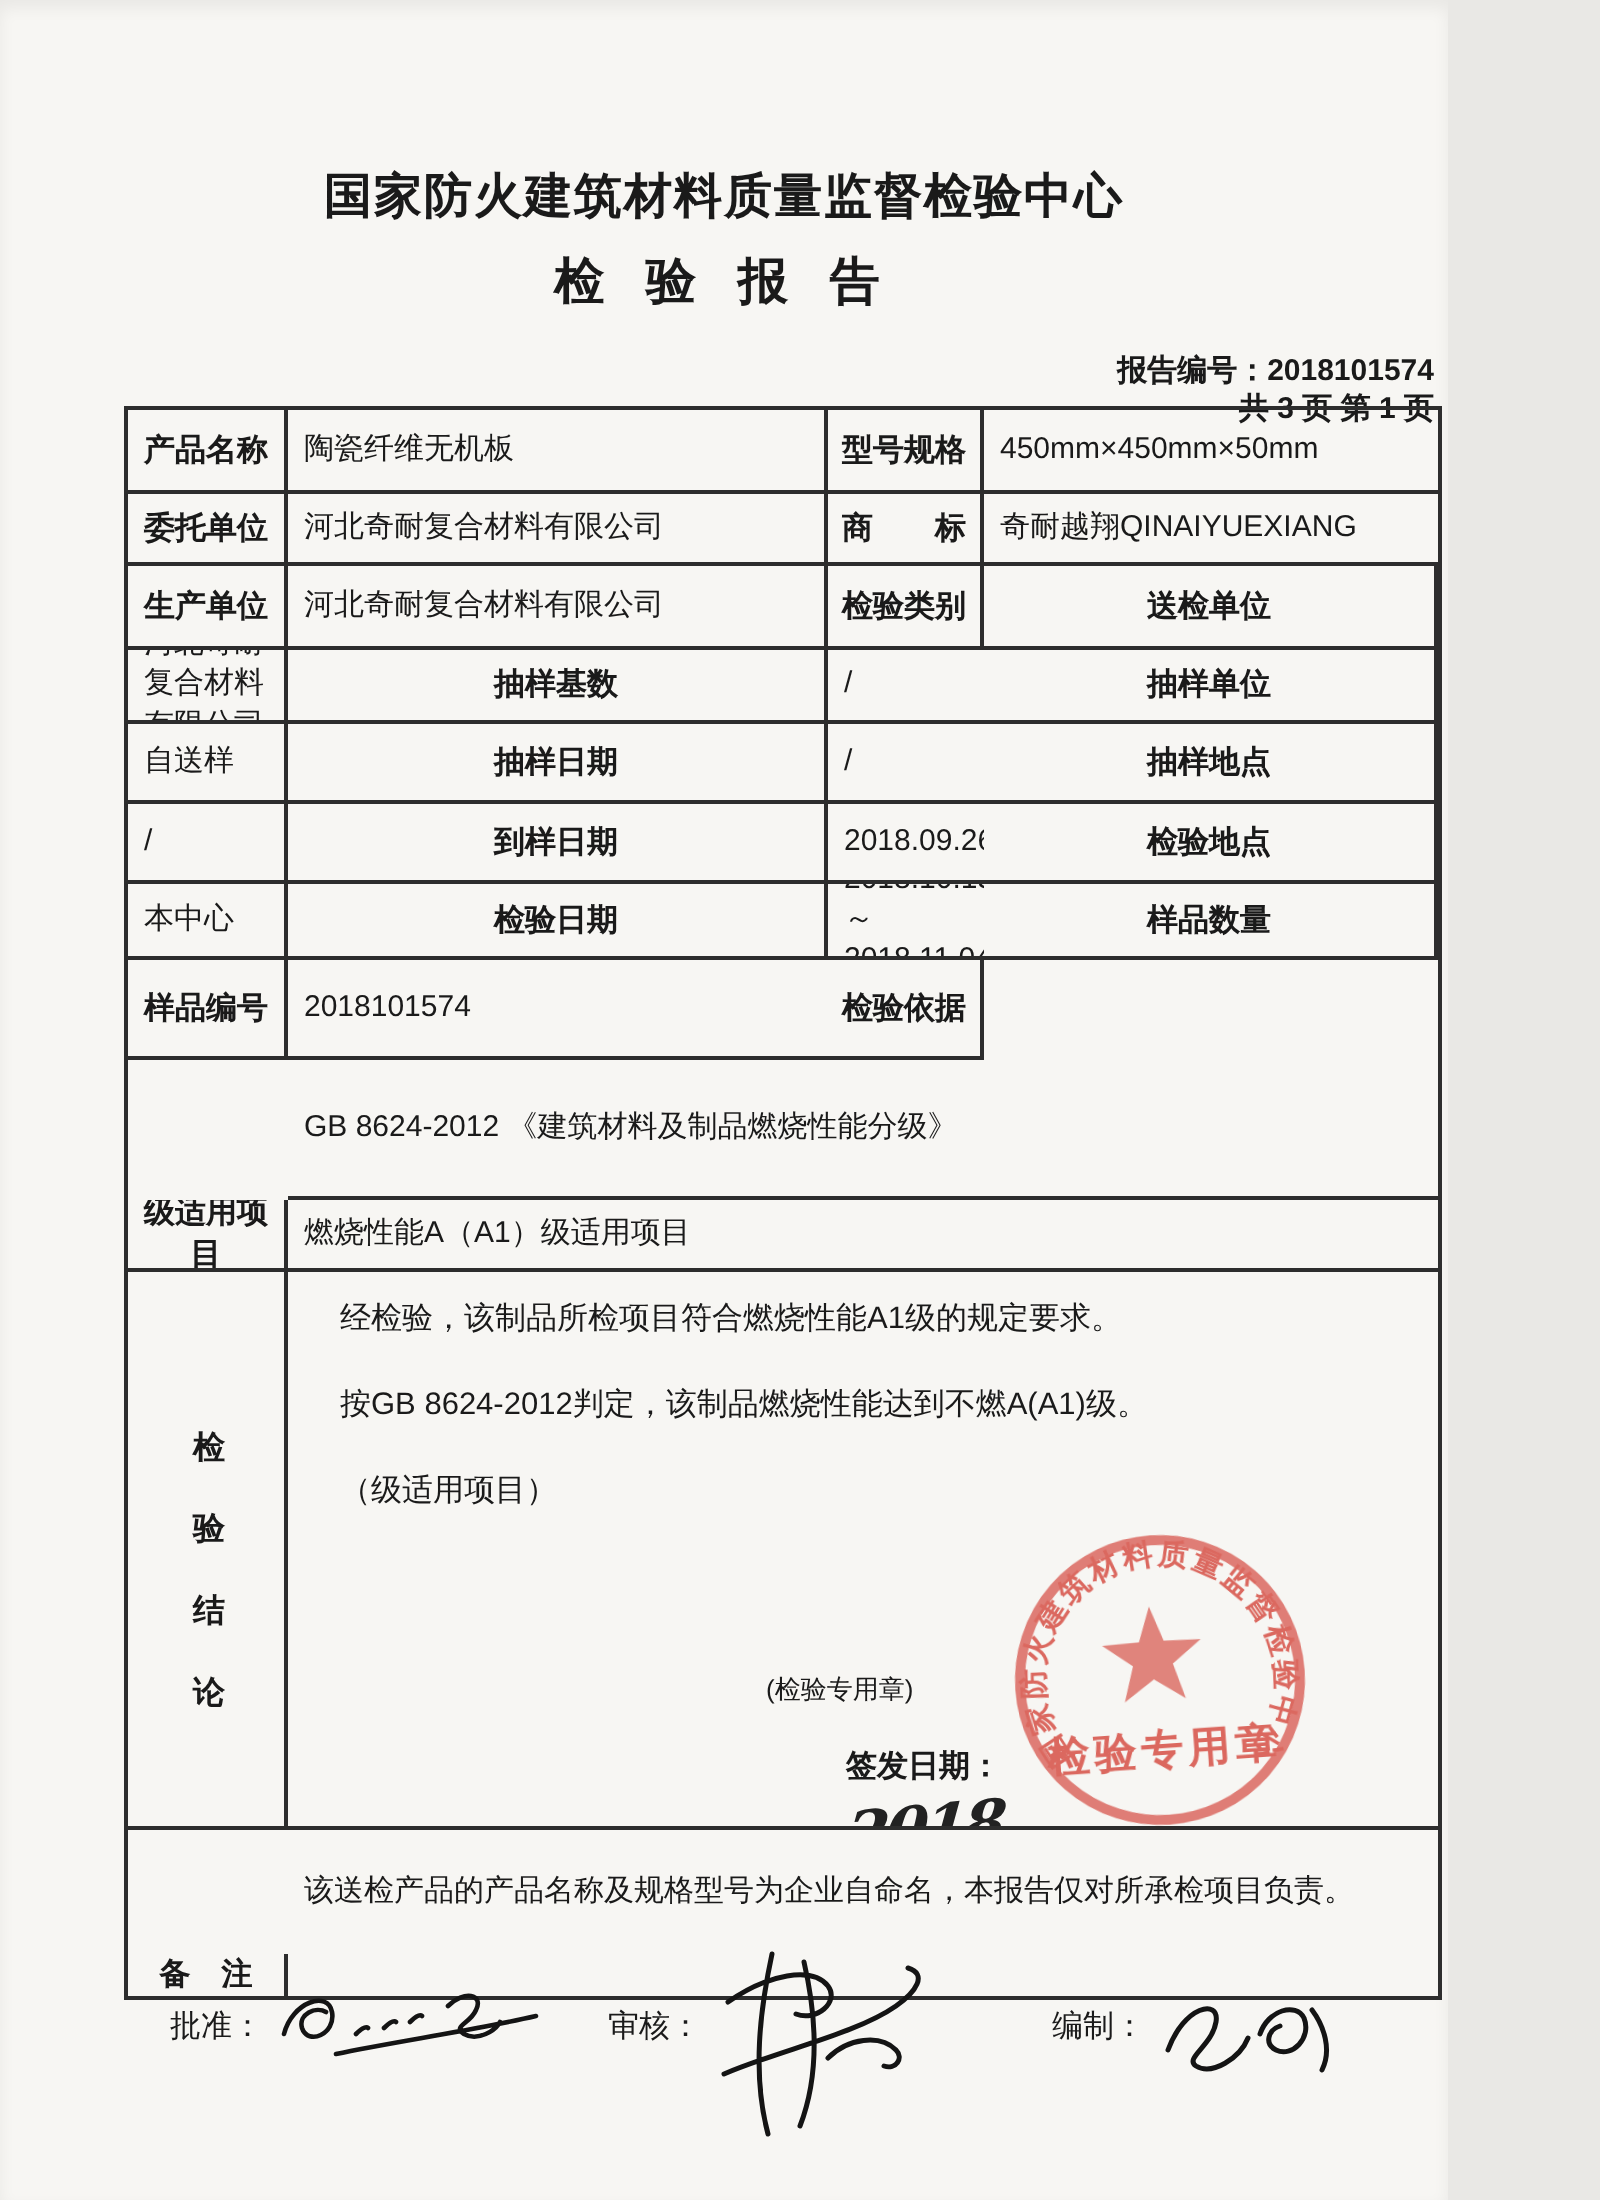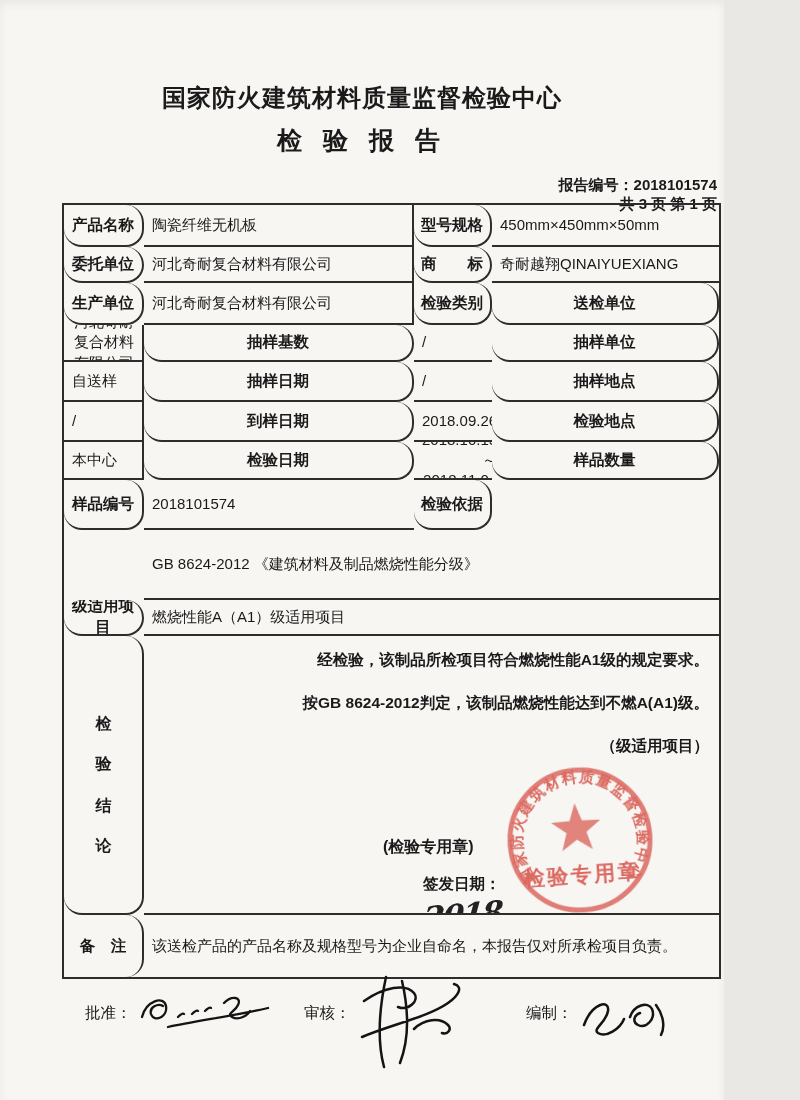--- a/index.html
+++ b/index.html
@@ -43,37 +43,37 @@
     box-sizing:content-box;
   }
   .cell{
     border-right:2px solid var(--line);
     border-bottom:2px solid var(--line);
     box-sizing:border-box;
     display:flex;align-items:center;
     font-size:15px;font-weight:500;
     overflow:hidden;
   }
-  .cell.label{justify-content:center;font-weight:600;font-size:15.5px;padding:0 2px;text-align:center;border-radius:18px;}
-  .cell.value{padding:16px 8px;line-height:1.35;text-align:right;}
+  .cell.label{justify-content:center;font-weight:600;font-size:15.5px;padding:0 2px;text-align:center;}
+  .cell.value{padding:16px 8px;line-height:1.35;}
   .cell.col-end{border-right:none;}
   .cell.row-end{border-bottom:none;}
   .cell.span3{grid-column:2 / 5;}
   .cell.small-text{font-size:14px;}
   .v-label{
     writing-mode:vertical-lr;text-orientation:upright;
     letter-spacing:2.55em;margin:auto;padding-top:18px;
     font-weight:600;font-size:16px;
   }
   .conclusion-cell{position:relative;display:block;}
   .conclusion-paras{position:absolute;left:26px;top:15px;right:10px;}
-  .conclusion-paras p{margin:0 0 26px 0;line-height:17px;font-size:15.5px;font-weight:700;}
+  .conclusion-paras p{margin:0 0 26px 0;line-height:17px;font-size:15.5px;font-weight:400;}
   .stamp-caption{
     position:absolute;left:239px;top:200px;
-    font-size:16px;font-weight:700;z-index:3;
+    font-size:13px;font-weight:400;z-index:3;
   }
   .sign-date{
     position:absolute;left:263px;top:238px;height:40px;
     display:flex;align-items:baseline;z-index:3;
     font-size:15.5px;font-weight:600;white-space:nowrap;flex-direction:column;
   }
   .hw{
     font-family:"DejaVu Serif","Liberation Serif",serif;
     font-style:italic;font-weight:700;color:#222;
     display:inline-block;
@@ -186,22 +186,22 @@
         <span>签发日期：</span>
         <span class="hw hw-year">2018</span>
         <span class="date-unit">年</span>
         <span class="hw hw-month">11</span>
         <span class="date-unit">月</span>
         <span class="hw hw-day">08</span>
 
       </div>
     </div>
 
+    <div class="cell value span3 col-end row-end">该送检产品的产品名称及规格型号为企业自命名，本报告仅对所承检项目负责。</div>
     <div class="cell label row-end">备　注</div>
-    <div class="cell value span3 col-end row-end">该送检产品的产品名称及规格型号为企业自命名，本报告仅对所承检项目负责。</div>
   </div>
 
   <svg class="edge-stamp" viewBox="0 0 76 182">
     <rect x="16" y="8" width="42" height="9" rx="3" class="stamp-red" transform="rotate(-8 37 12)"></rect>
     <text x="6" y="42" font-size="16" font-weight="700" letter-spacing="5" fill="#d5493f" transform="rotate(-12 30 38)">材质</text>
     <polygon class="stamp-red" points="36,66 42.2,83.5 60.7,84 46,95.2 51.3,113 36,102.5 20.7,113 26,95.2 11.3,84 29.8,83.5" transform="rotate(14 36 92)"></polygon>
     <text x="4" y="148" font-size="17" font-weight="700" letter-spacing="6" fill="#d5493f" transform="rotate(-6 30 144)">金专</text>
     <rect x="18" y="166" width="38" height="8" rx="3" class="stamp-red" transform="rotate(7 37 170)"></rect>
   </svg>
 

